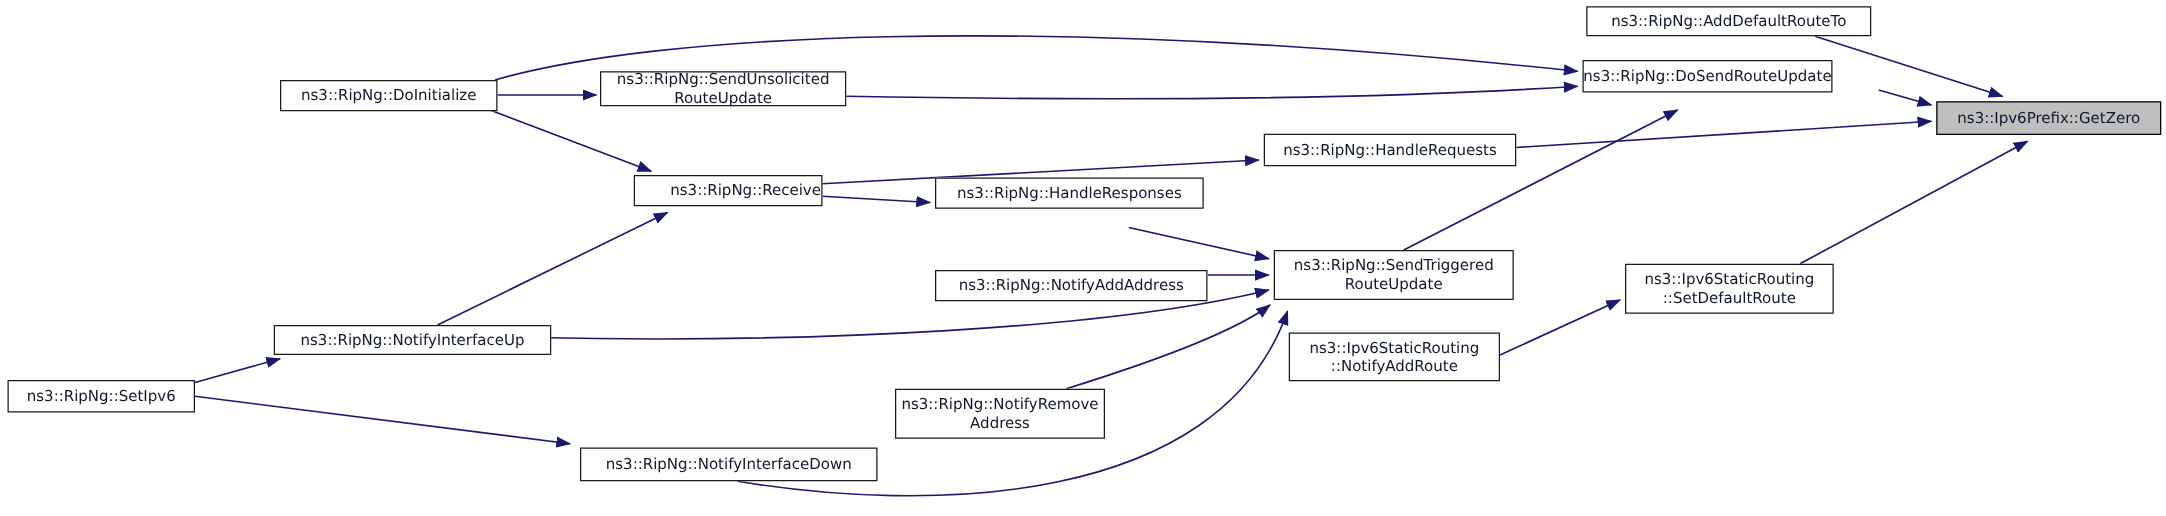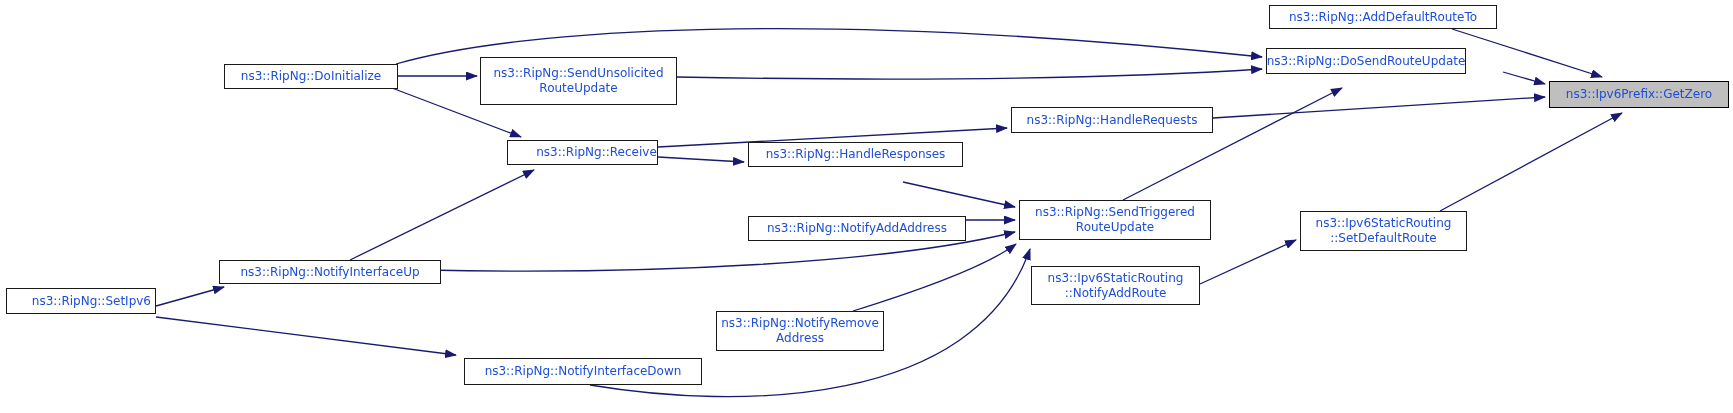--- a/index.html
+++ b/index.html
@@ -16,21 +16,21 @@
     box-sizing:border-box;
     background:#ffffff;
     border:1px solid #1a1a1a;
     display:flex;align-items:center;justify-content:center;
     text-align:center;
     cursor:pointer;
   }
   .node .lbl{
     font-size:12px;
     line-height:15px;
-    color:#1d4ed8;
+    color:#0f172a;
     white-space:pre-line;
     padding:0 4px;
   }
   .node.highlight{
     background:#bfbfbf;
     border:1.5px solid #000000;
   }
 </style>
 </head>
 <body>
@@ -59,21 +59,21 @@
       <path d="M1123,200 L1342,88" fill="none" stroke="#191970" stroke-width="1.3" marker-end="url(#arrow)"></path>
       <path d="M1200,284 L1296,240" fill="none" stroke="#191970" stroke-width="1.3" marker-end="url(#arrow)"></path>
       <path d="M1440,211 L1622,113" fill="none" stroke="#191970" stroke-width="1.3" marker-end="url(#arrow)"></path>
       <path d="M156,306 L224,287" fill="none" stroke="#191970" stroke-width="1.3" marker-end="url(#arrow)"></path>
       <path d="M156,317 L456,355" fill="none" stroke="#191970" stroke-width="1.3" marker-end="url(#arrow)"></path>
       <path d="M350,260 L534,170" fill="none" stroke="#191970" stroke-width="1.3" marker-end="url(#arrow)"></path>
     </svg>
     <div class="node" style="left: 224px; top: 64px; width: 174px; height: 25px;">
       <span class="lbl">ns3::RipNg::DoInitialize</span>
     </div>
-    <div class="node" style="left: 480px; top: 57px; width: 197px; height: 48px;">
+    <div class="node" style="left: 480px; top: 57px; width: 197px; height: 28px;">
       <span class="lbl">ns3::RipNg::SendUnsolicited
 RouteUpdate</span>
     </div>
     <div class="node" style="left: 507px; top: 140px; width: 151px; height: 25px; padding-left: 28px;">
       <span class="lbl">ns3::RipNg::Receive</span>
     </div>
     <div class="node" style="left: 748px; top: 142px; width: 215px; height: 25px;">
       <span class="lbl">ns3::RipNg::HandleResponses</span>
     </div>
     <div class="node" style="left: 1011px; top: 107px; width: 202px; height: 26px;">
@@ -82,21 +82,21 @@
     <div class="node" style="left: 748px; top: 216px; width: 218px; height: 25px;">
       <span class="lbl">ns3::RipNg::NotifyAddAddress</span>
     </div>
     <div class="node" style="left: 1019px; top: 200px; width: 192px; height: 40px;">
       <span class="lbl">ns3::RipNg::SendTriggered
 RouteUpdate</span>
     </div>
     <div class="node" style="left: 203px; top: 260px; width: 222px; height: 24px; margin-left: 16px;">
       <span class="lbl">ns3::RipNg::NotifyInterfaceUp</span>
     </div>
-    <div class="node" style="left: 6px; top: 288px; width: 150px; height: 26px; justify-content: flex-end;">
+    <div class="node" style="left: 6px; top: 304px; width: 150px; height: 26px;">
       <span class="lbl">ns3::RipNg::SetIpv6</span>
     </div>
     <div class="node" style="left: 700px; top: 311px; width: 168px; height: 40px; margin-left: 16px;">
       <span class="lbl">ns3::RipNg::NotifyRemove
 Address</span>
     </div>
     <div class="node" style="left: 464px; top: 358px; width: 238px; height: 27px;">
       <span class="lbl">ns3::RipNg::NotifyInterfaceDown</span>
     </div>
     <div class="node" style="left: 1269px; top: 5px; width: 228px; height: 24px;">

